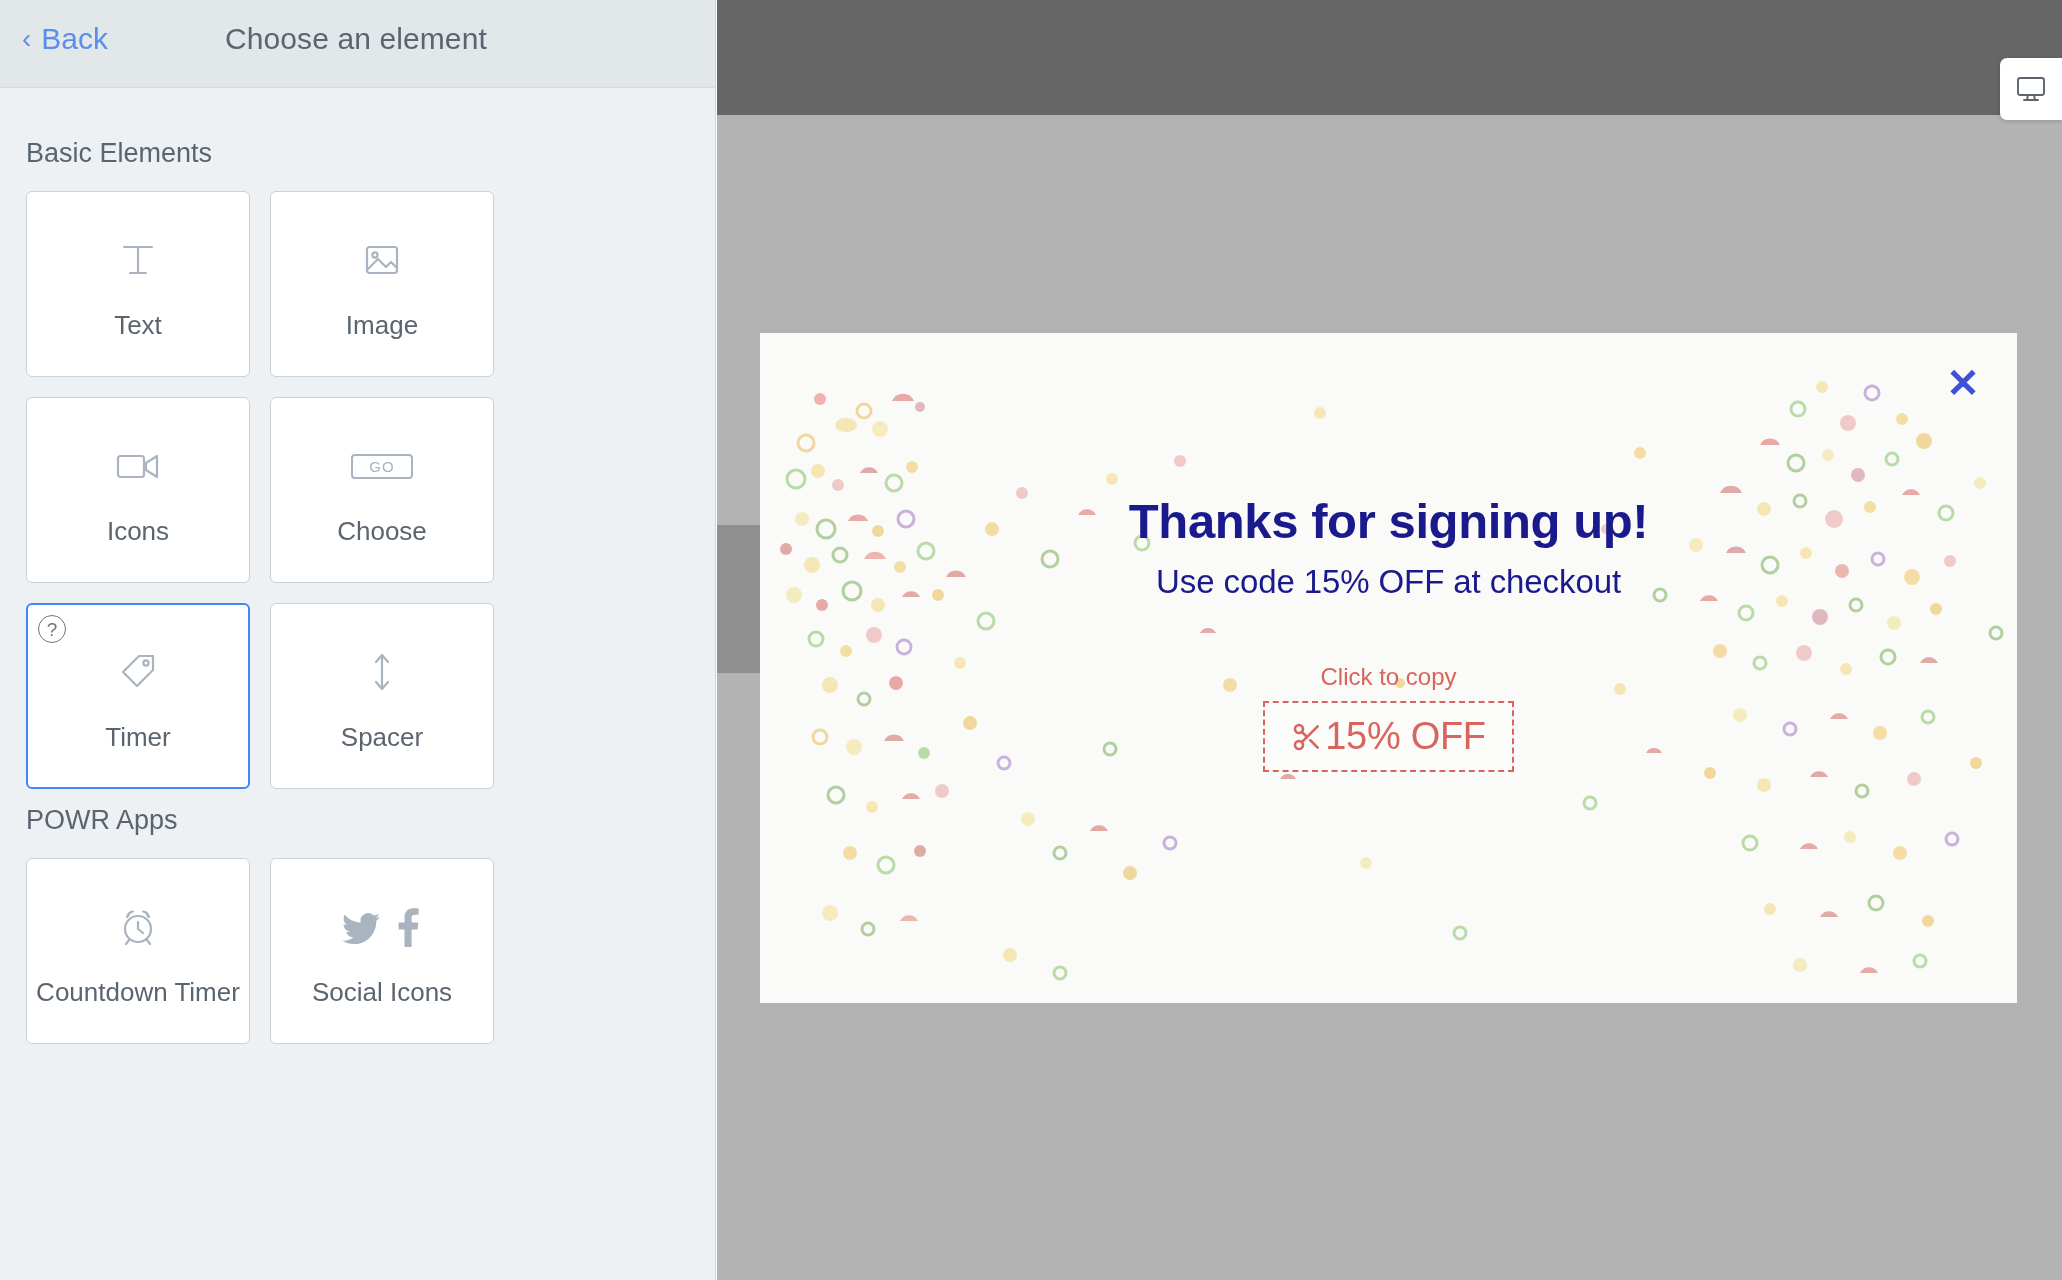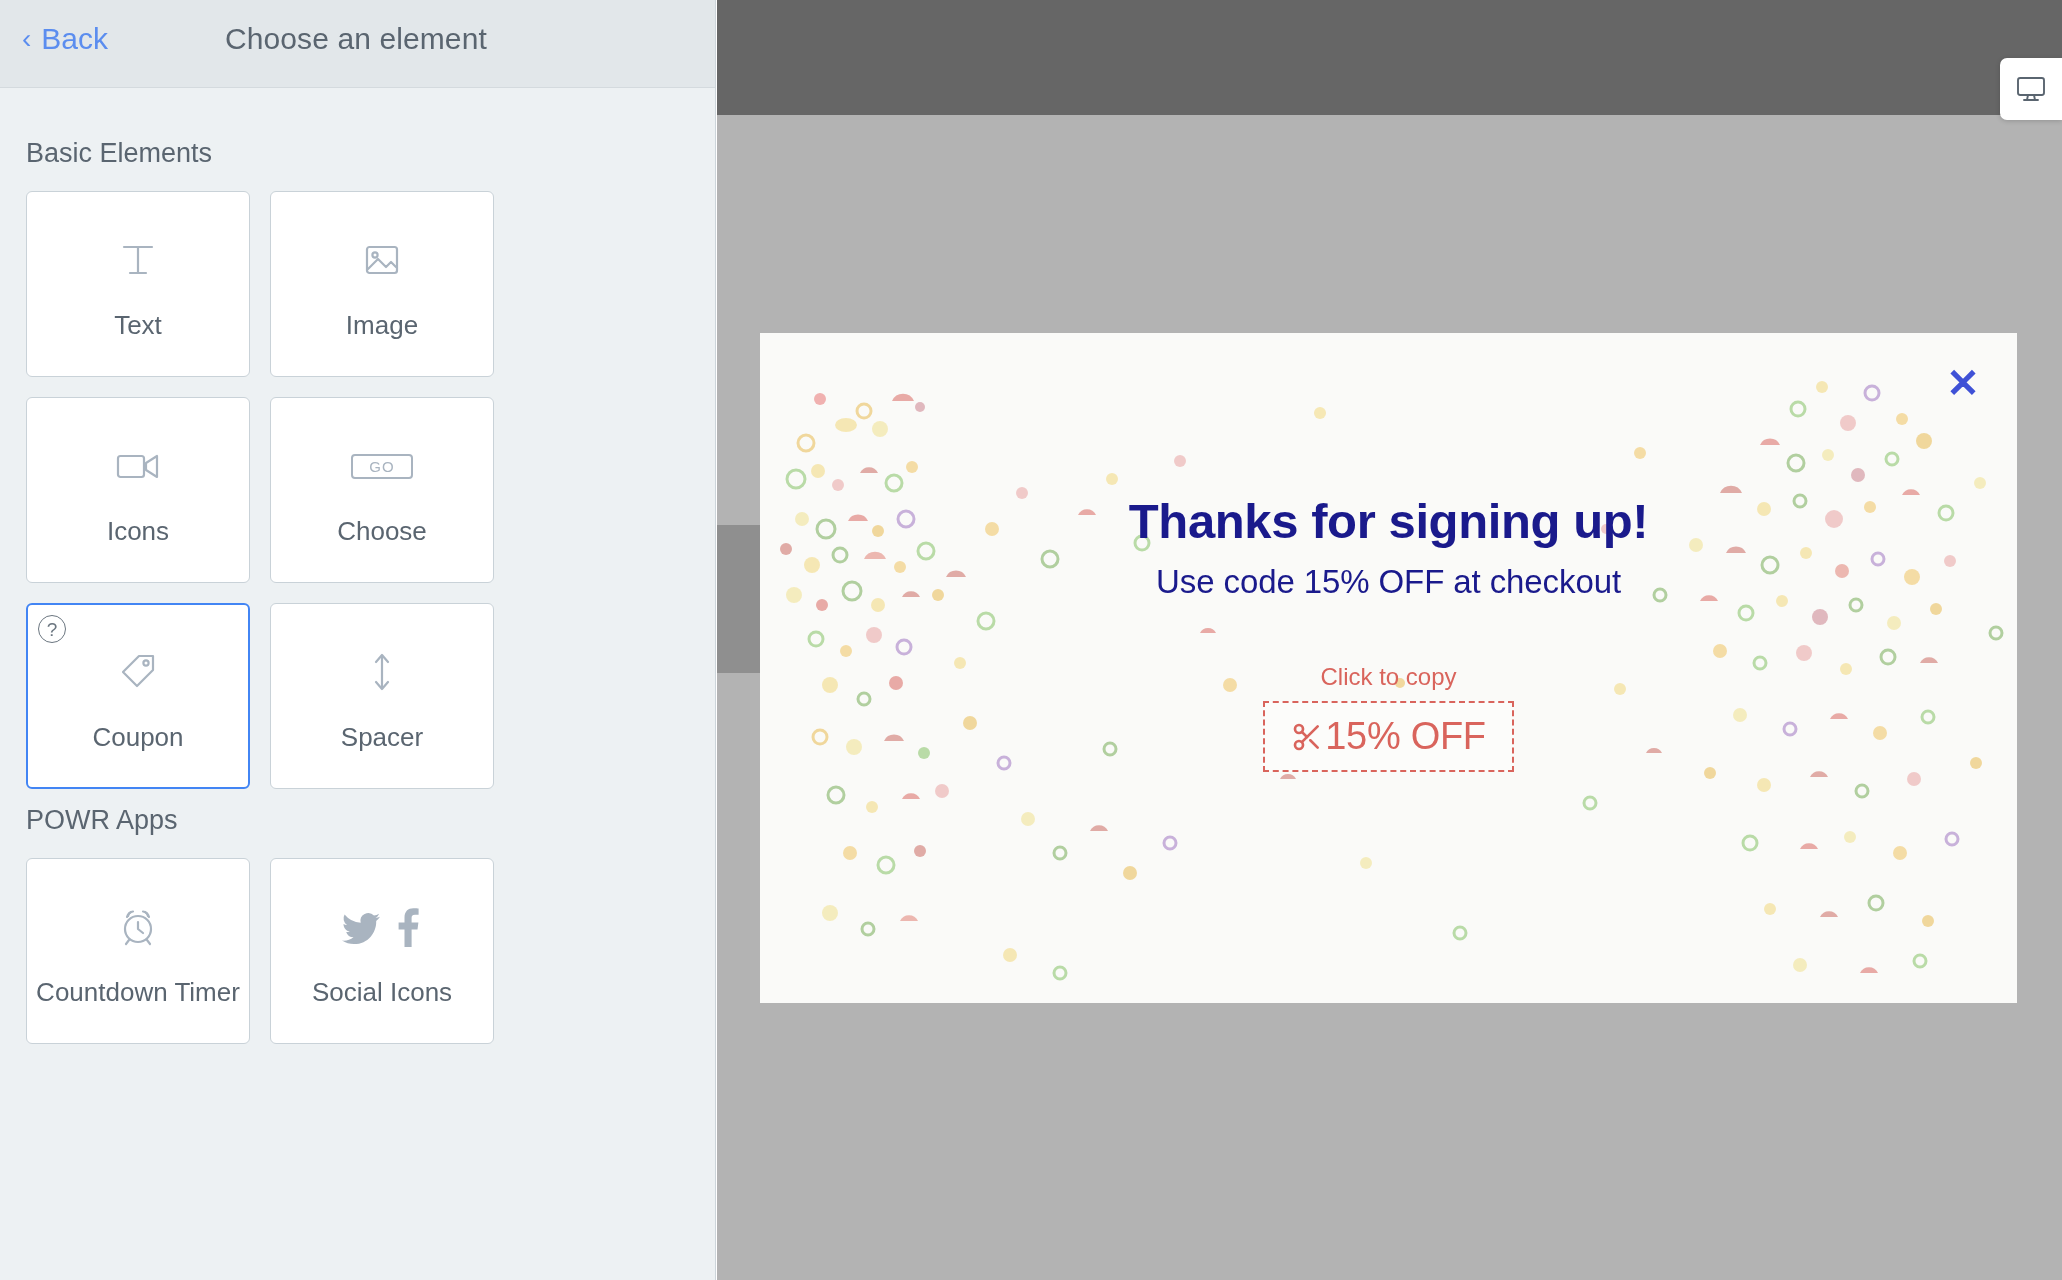--- a/index.html
+++ b/index.html
@@ -263,21 +263,21 @@
         </div>
 
         <div class="elem-card selected">
           <div class="help-badge">?</div>
           <div class="elem-icon">
             <svg width="46" height="46" viewBox="0 0 46 46" fill="none" stroke="#a9b4c0" stroke-width="2.2" stroke-linejoin="round">
               <path d="M24 7 L38 7 L38 21 L22 37 L8 23 Z"></path>
               <circle cx="31" cy="14" r="2.6"></circle>
             </svg>
           </div>
-          <div class="elem-label">Coupon</div>
+          <div class="elem-label">Timer</div>
         </div>
 
         <div class="elem-card">
           <div class="elem-icon">
             <svg width="30" height="48" viewBox="0 0 30 48" fill="none" stroke="#a9b4c0" stroke-width="2.2" stroke-linecap="round" stroke-linejoin="round">
               <line x1="15" y1="8" x2="15" y2="40"></line>
               <path d="M9 14 L15 7 L21 14"></path>
               <path d="M9 34 L15 41 L21 34"></path>
             </svg>
           </div>

